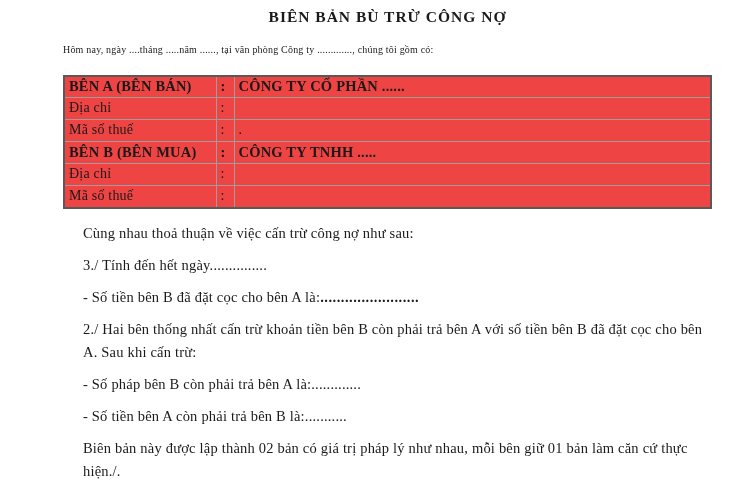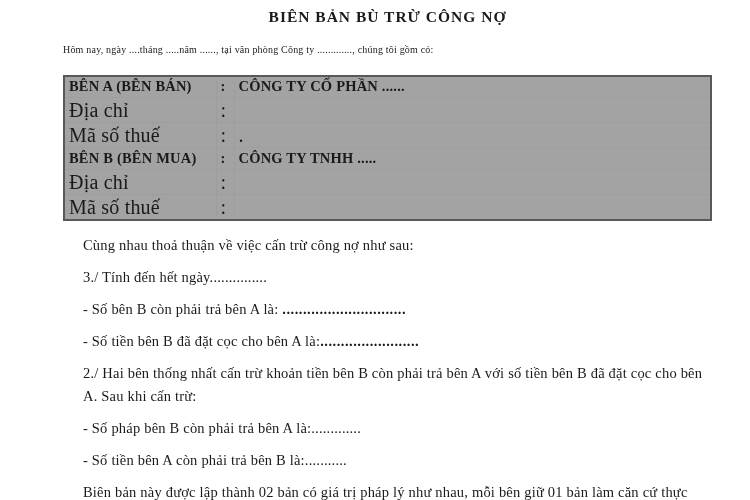--- a/index.html
+++ b/index.html
@@ -27,25 +27,25 @@
     font-size: 10px;
     line-height: 22px;
     letter-spacing: 0.2px;
     white-space: nowrap;
   }
   table.party-table {
     margin-top: 14px;
     width: 100%;
     border-collapse: collapse;
     border: 2px solid #595959;
-    background: #a3a3a3;
+    background: #ef4444;
   }
   table.party-table td {
     border: 1px solid #9e9e9e;
-    font-size: 20px;
+    font-size: 14px;
     height: 22px;
     padding: 0 3px 0 4px;
     vertical-align: middle;
     line-height: 1.2;
     letter-spacing: 0.2px;
   }
   td.label-cell { width: 152px; }
   td.colon-cell { width: 18px; text-align: left; padding-left: 5px; }
   td.value-cell { }
   tr.row-bold td { font-weight: bold; font-size: 14.5px; }
@@ -101,21 +101,20 @@
         <td class="value-cell"></td>
       </tr>
     </tbody>
   </table>
 
   <div class="body-text">
     <p class="first">Cùng nhau thoả thuận về việc cấn trừ công nợ như sau:</p>
 
     <p>3./ Tính đến hết ngày...............</p>
 
-    <p><span>- Số bên B còn phải trả bên A là: </span><span class="dots-bold">..............................</span></p>
 
     <p><span>- Số tiền bên B đã đặt cọc cho bên A là:</span><span class="dots-bold">........................</span></p>
 
     <p>2./ Hai bên thống nhất cấn trừ khoản tiền bên B còn phải trả bên A với số tiền bên B đã đặt cọc cho bên A. Sau khi cấn trừ:</p>
 
     <p>- Số pháp bên B còn phải trả bên A là:.............</p>
 
     <p>- Số tiền bên A còn phải trả bên B là:...........</p>
 
     <p>Biên bản này được lập thành 02 bản có giá trị pháp lý như nhau, mỗi bên giữ 01 bản làm căn cứ thực hiện./.</p>

